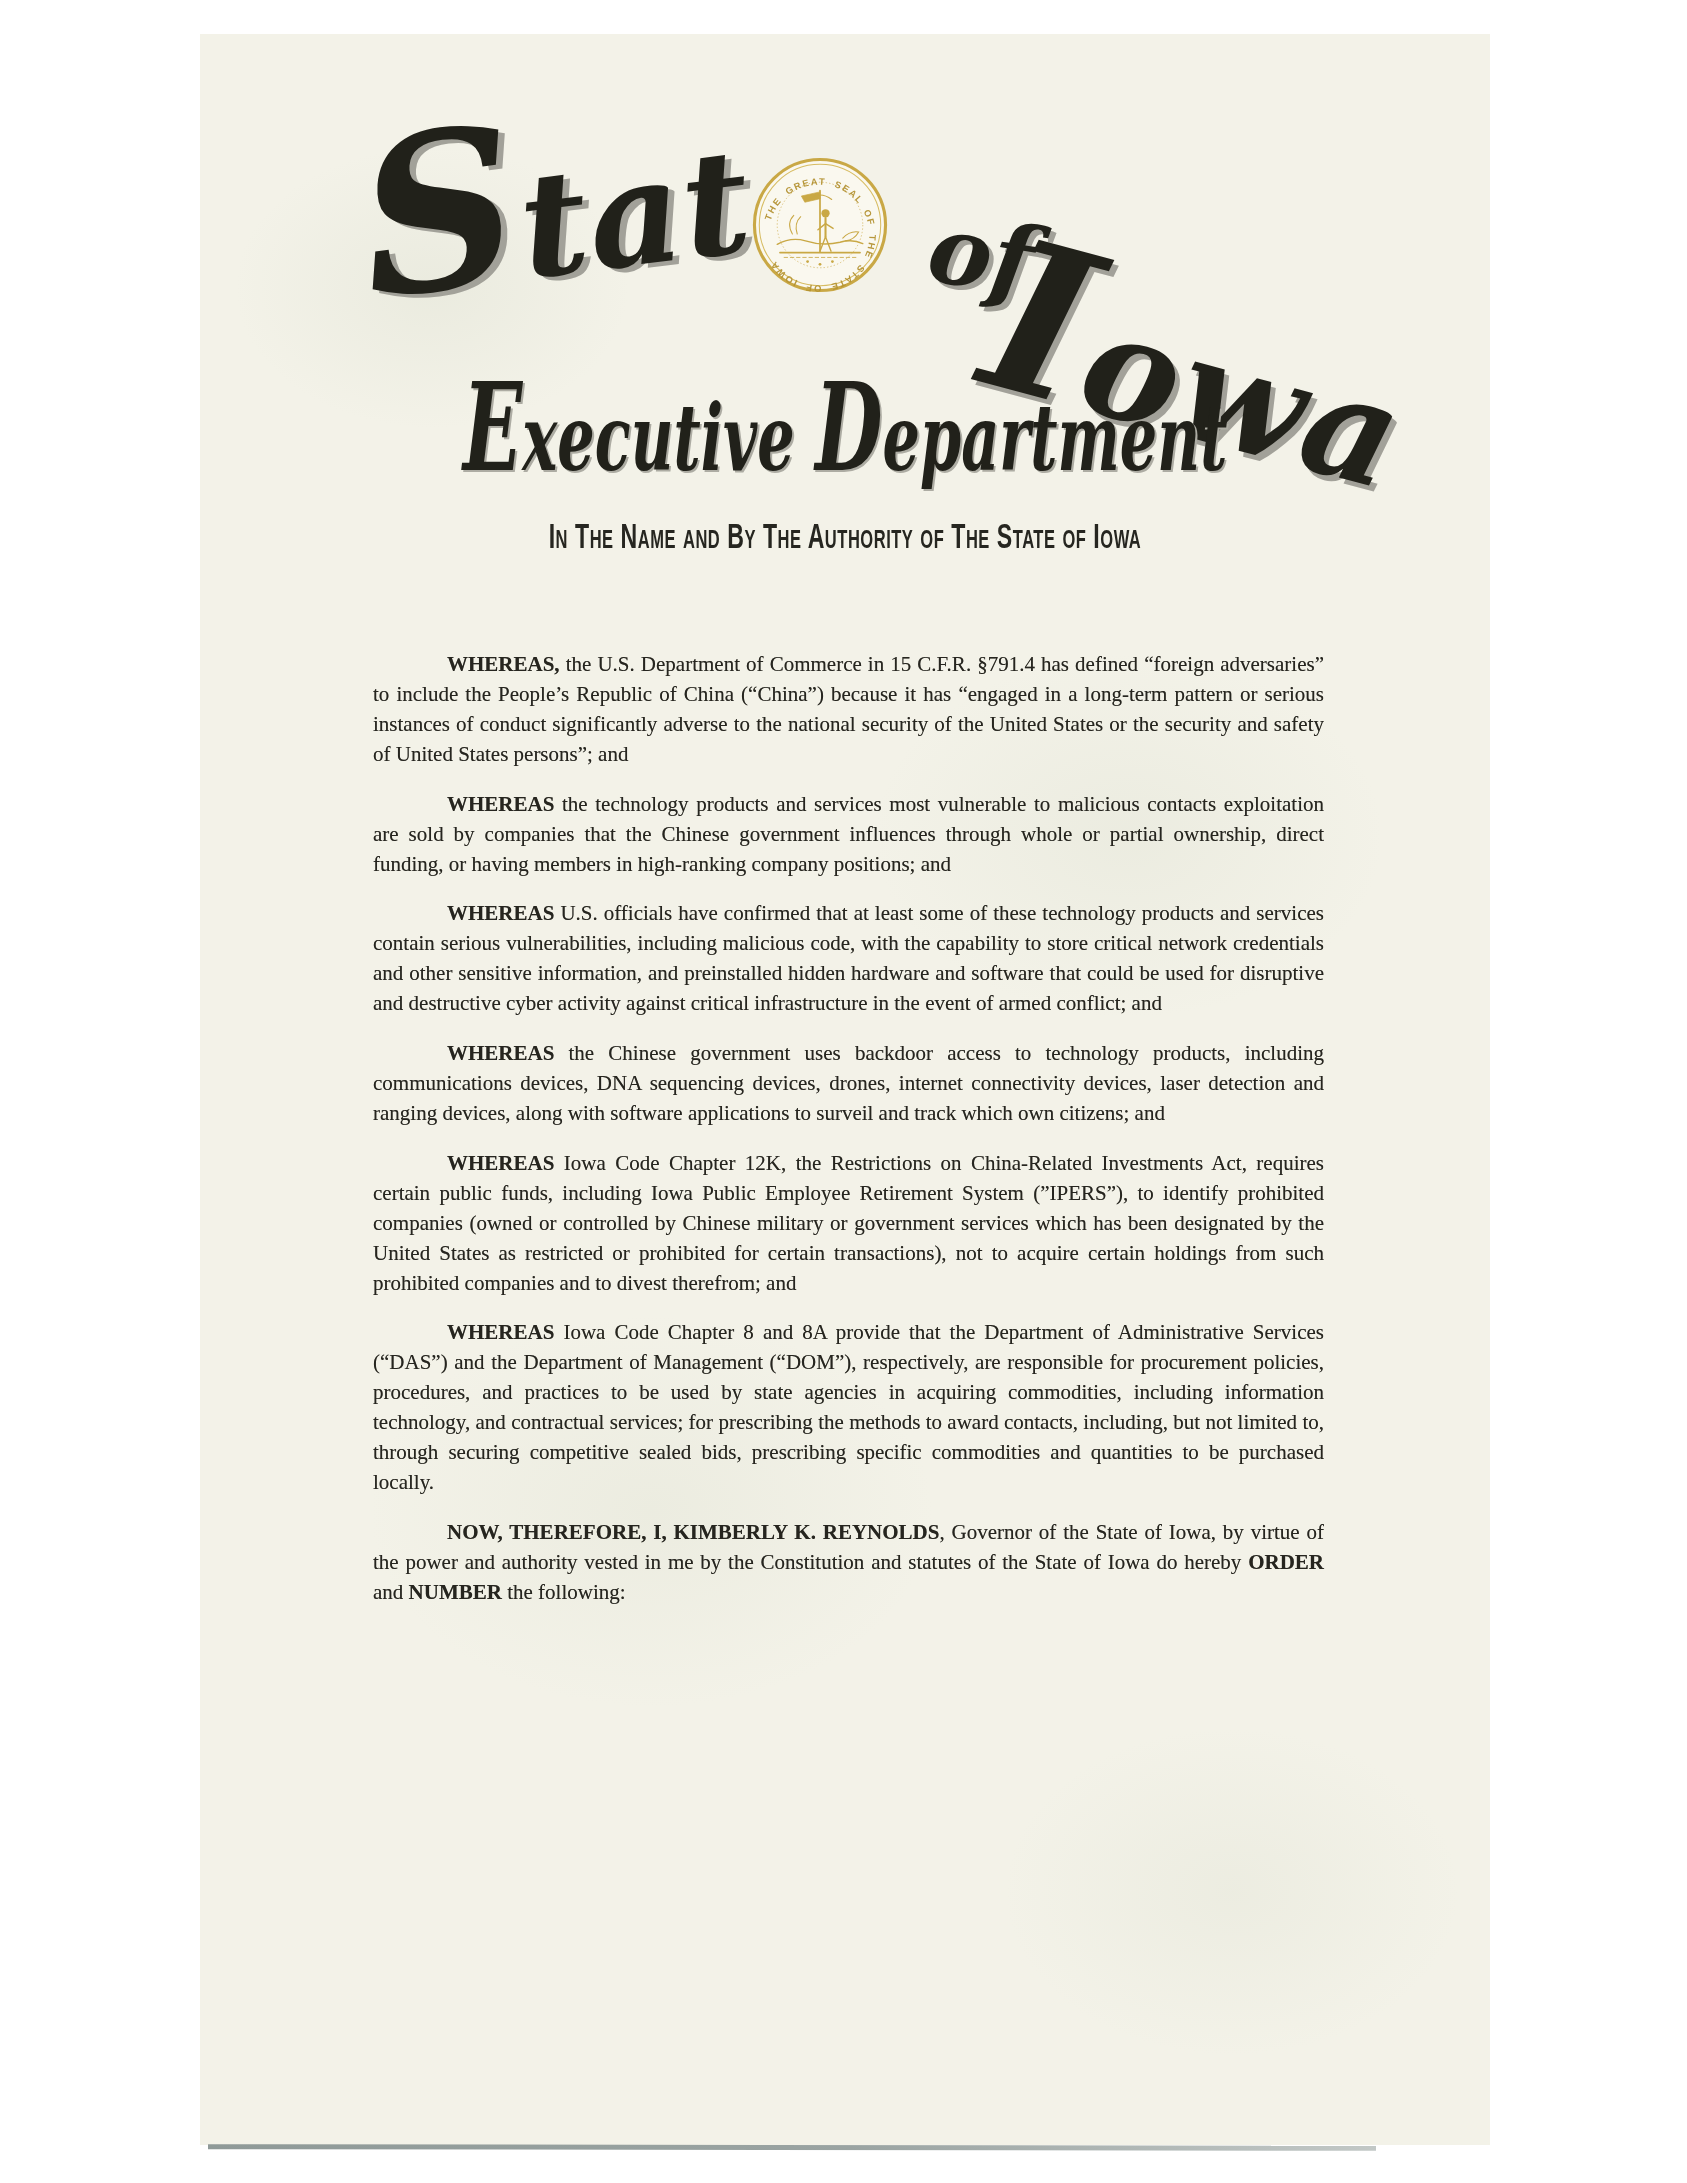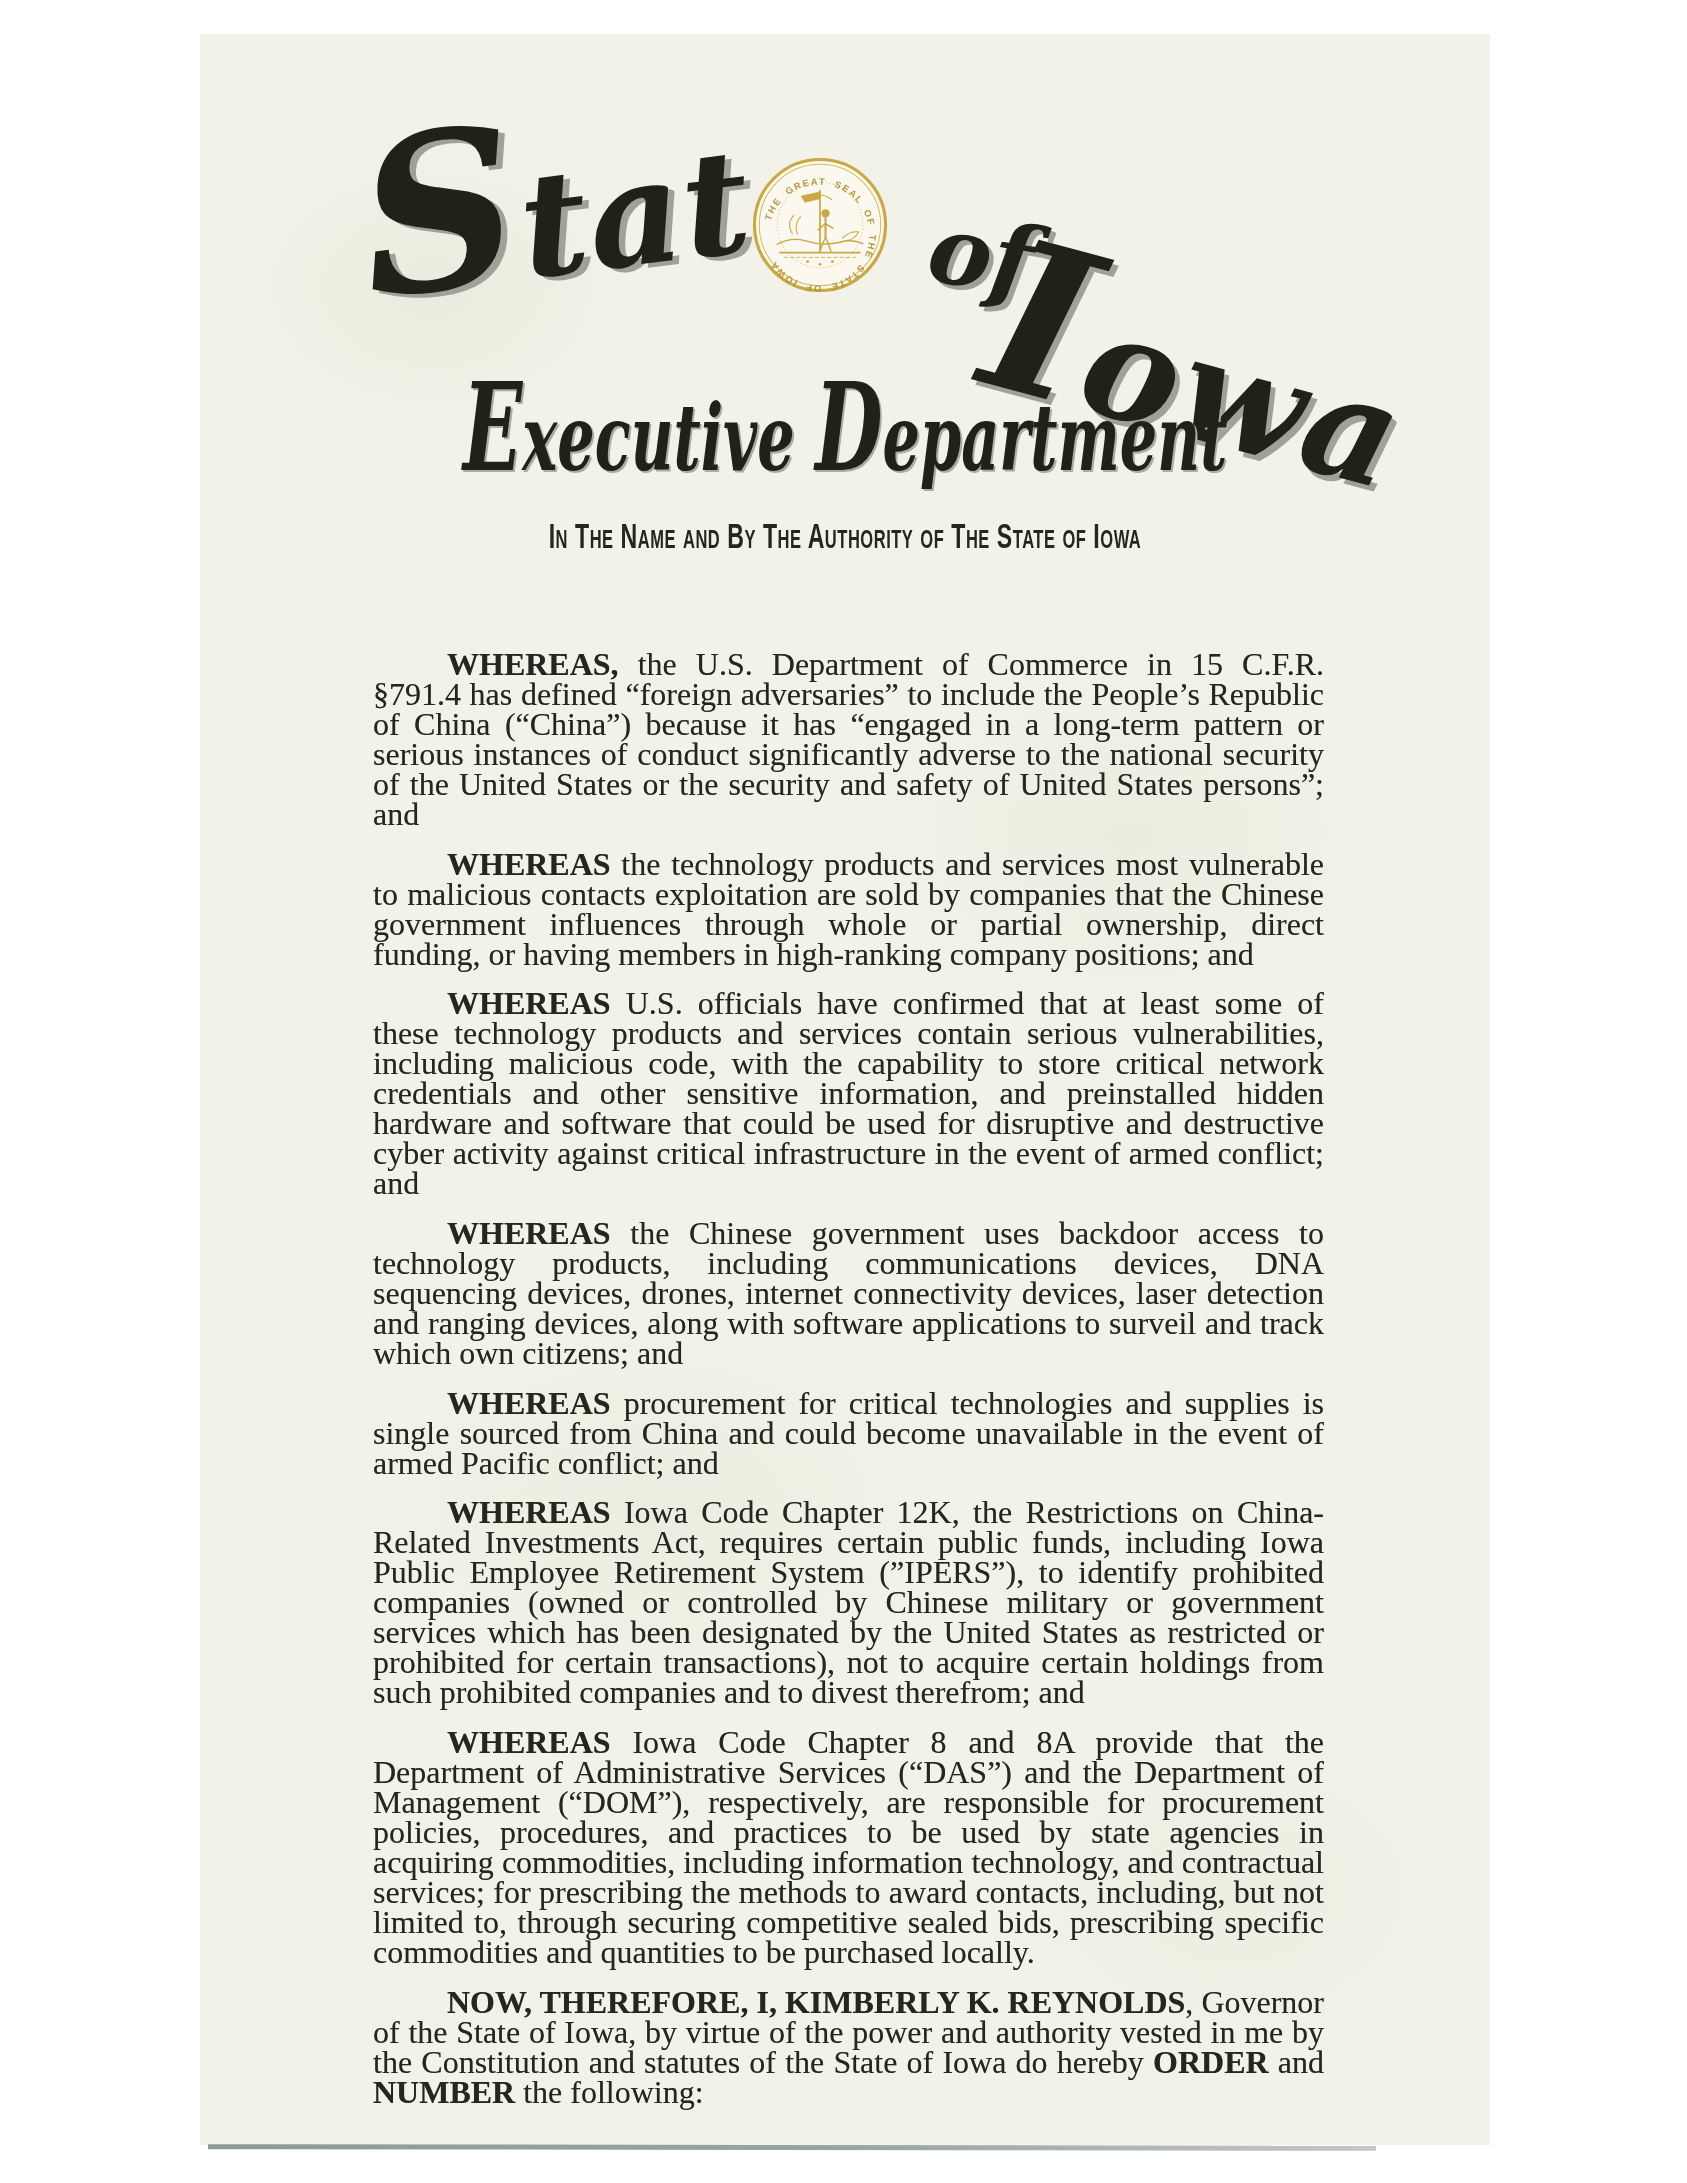--- a/index.html
+++ b/index.html
@@ -70,21 +70,21 @@
     display:inline-block;margin:0;font-weight:bold;font-size:29.5px;letter-spacing:0.8px;
     color:#23221c;transform:scaleX(0.86);transform-origin:center;white-space:nowrap;
     font-family:"Liberation Serif",serif;
   }
   
   .body-text{
     position:absolute;left:173px;top:615px;width:951px;color:#26251f;
     text-shadow:0 0 0.5px rgba(38,37,31,0.45);
   }
   .body-text p{
-    margin:0 0 19.7px 0;text-indent:74px;font-size:32px;line-height:30px;
+    margin:0 0 19.7px 0;text-indent:74px;font-size:21px;line-height:30px;
     text-align:justify;
   }
   .b{font-weight:bold;}
 </style>
 </head>
 <body>
 
 <div class="paper">
 
   <div>
@@ -130,21 +130,20 @@
       <span class="authority">In The Name and By The Authority of The State of Iowa</span>
     </div>
   </div>
 
 
   <div class="body-text" id="paragraphs">
       <p><span class="b">WHEREAS,</span><span> the U.S. Department of Commerce in 15 C.F.R. §791.4 has defined “foreign adversaries” to include the People’s Republic of China (“China”) because it has “engaged in a long-term pattern or serious instances of conduct significantly adverse to the national security of the United States or the security and safety of United States persons”; and</span></p>
       <p><span class="b">WHEREAS</span><span> the technology products and services most vulnerable to malicious contacts exploitation are sold by companies that the Chinese government influences through whole or partial ownership, direct funding, or having members in high-ranking company positions; and</span></p>
       <p><span class="b">WHEREAS</span><span> U.S. officials have confirmed that at least some of these technology products and services contain serious vulnerabilities, including malicious code, with the capability to store critical network credentials and other sensitive information, and preinstalled hidden hardware and software that could be used for disruptive and destructive cyber activity against critical infrastructure in the event of armed conflict; and</span></p>
       <p><span class="b">WHEREAS</span><span> the Chinese government uses backdoor access to technology products, including communications devices, DNA sequencing devices, drones, internet connectivity devices, laser detection and ranging devices, along with software applications to surveil and track which own citizens; and</span></p>
-      <p><span class="b">WHEREAS</span><span> procurement for critical technologies and supplies is single sourced from China and could become unavailable in the event of armed Pacific conflict; and</span></p>
       <p><span class="b">WHEREAS</span><span> Iowa Code Chapter 12K, the Restrictions on China-Related Investments Act, requires certain public funds, including Iowa Public Employee Retirement System (”IPERS”), to identify prohibited companies (owned or controlled by Chinese military or government services which has been designated by the United States as restricted or prohibited for certain transactions), not to acquire certain holdings from such prohibited companies and to divest therefrom; and</span></p>
       <p><span class="b">WHEREAS</span><span> Iowa Code Chapter 8 and 8A provide that the Department of Administrative Services (“DAS”) and the Department of Management (“DOM”), respectively, are responsible for procurement policies, procedures, and practices to be used by state agencies in acquiring commodities, including information technology, and contractual services; for prescribing the methods to award contacts, including, but not limited to, through securing competitive sealed bids, prescribing specific commodities and quantities to be purchased locally.</span></p>
       <p><span class="b">NOW, THEREFORE, I, KIMBERLY K. REYNOLDS</span><span>, Governor of the State of Iowa, by virtue of the power and authority vested in me by the Constitution and statutes of the State of Iowa do hereby </span><span class="b">ORDER</span><span> and </span><span class="b">NUMBER</span><span> the following:</span></p>
     </div>
 
   <div class="paper-edge"></div>
 </div>
 
 
 </body></html>

